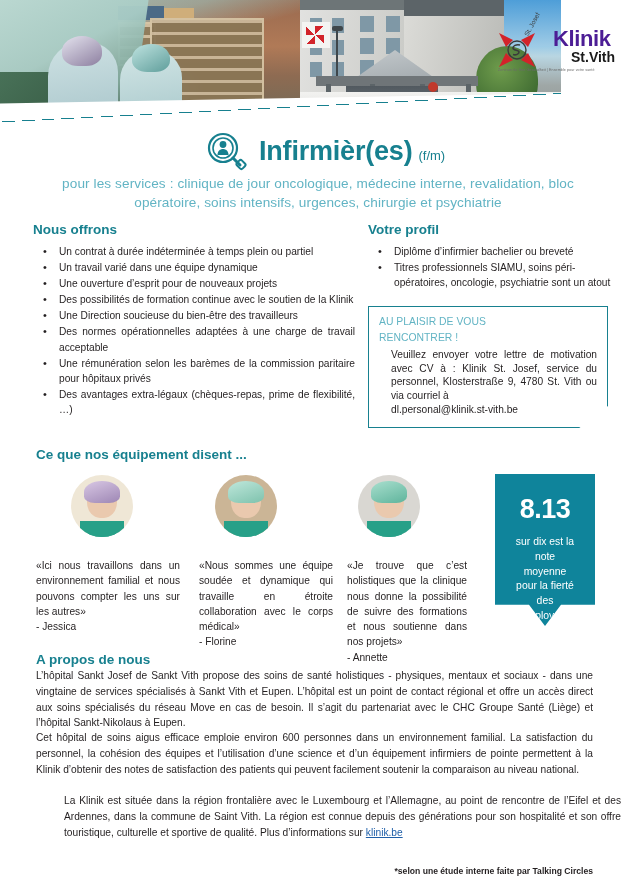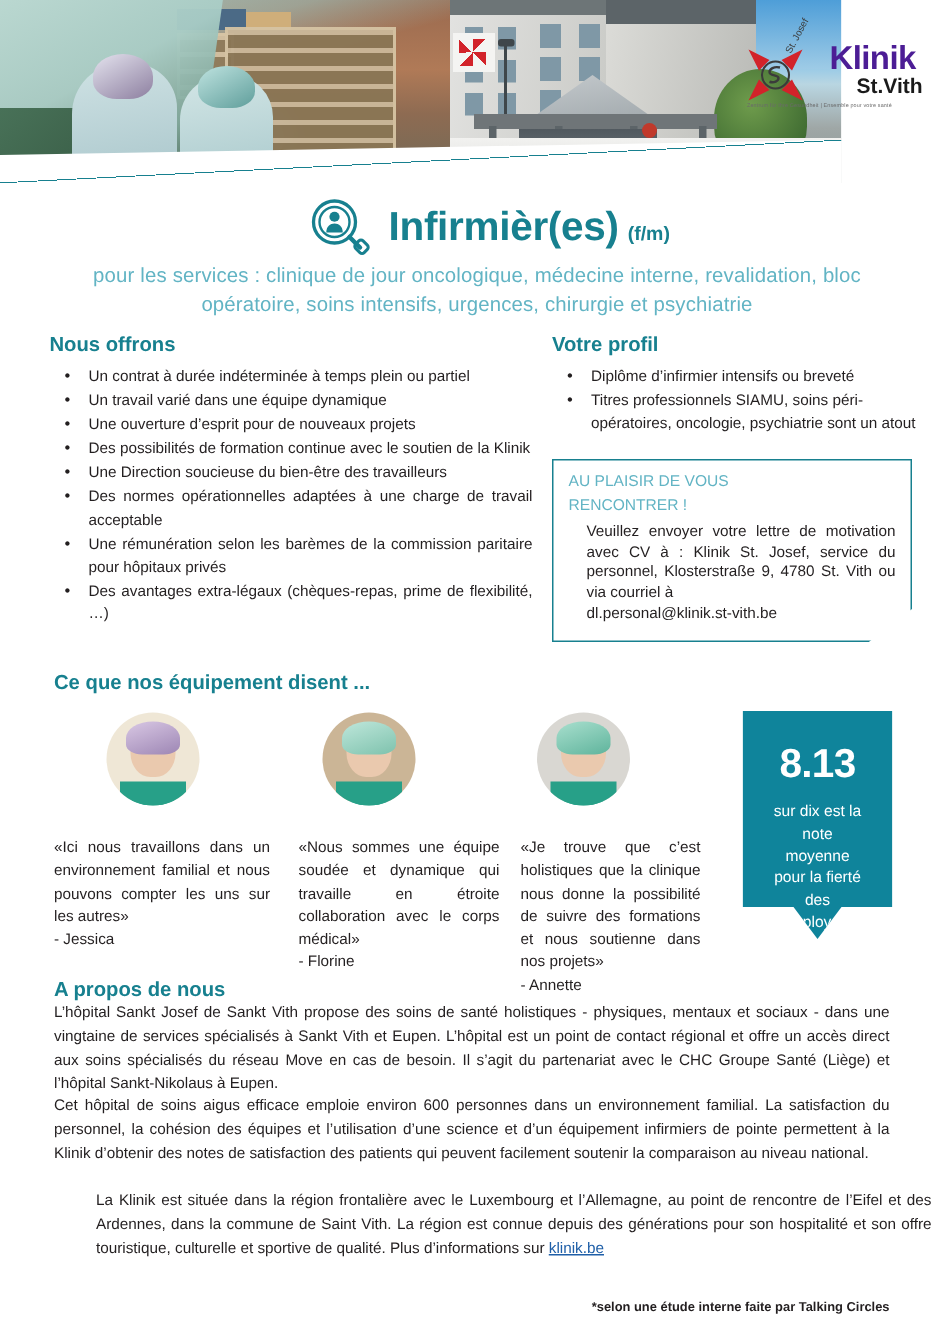--- a/index.html
+++ b/index.html
@@ -89,21 +89,21 @@
   .logo-word{position:absolute;left:56px;top:0px;font-size:22px;font-weight:bold;color:#4c1d95;letter-spacing:-.4px;line-height:1;}
   .logo-sub{position:absolute;left:74px;top:22px;font-size:14px;font-weight:bold;color:#1a1a1a;line-height:1;}
   .logo-diag{position:absolute;left:32px;top:2px;font-size:6.5px;color:#3b3b3b;
     transform:rotate(-62deg);transform-origin:left bottom;white-space:nowrap;}
   .logo-tag{position:absolute;left:1px;top:40px;font-size:3.6px;color:#6a6a6a;white-space:nowrap;letter-spacing:.1px;}
 
   
   .title-row{position:absolute;left:205px;top:131px;display:flex;align-items:center;gap:10px;}
   .title-icon{width:44px;height:40px;flex:0 0 auto;}
   .title-main{font-size:27px;font-weight:bold;color:#17808f;line-height:1;letter-spacing:-.2px;}
-  .title-fm{font-size:13px;font-weight:bold;color:#17808f;margin-left:6px;}
+  .title-fm{font-size:13px;font-weight:normal;color:#17808f;margin-left:6px;}
 
   .subtitle{position:absolute;left:33px;top:174px;width:570px;
     font-size:13.6px;color:#62b4c4;line-height:1.42;letter-spacing:.1px;text-align:center;}
 
   
   .col-left{position:absolute;left:33px;top:222px;width:322px;}
   .col-right{position:absolute;left:368px;top:222px;width:243px;}
   h2.sec{font-size:13.5px;font-weight:bold;color:#17808f;margin:0 0 7px 0;}
   ul.bullets{margin:0;padding:0 0 0 16px;list-style:none;}
   ul.bullets li{position:relative;font-size:10.2px;line-height:1.48;margin-bottom:1px;
@@ -247,21 +247,21 @@
       <li>Une Direction soucieuse du bien-être des travailleurs</li>
       <li>Des normes opérationnelles adaptées à une charge de travail acceptable</li>
       <li>Une rémunération selon les barèmes de la commission paritaire pour hôpitaux privés</li>
       <li>Des avantages extra-légaux (chèques-repas, prime de flexibilité, …)</li>
     </ul>
   </div>
 
   <div class="col-right">
     <h2 class="sec">Votre profil</h2>
     <ul class="bullets">
-      <li>Diplôme d’infirmier intensifs ou breveté</li>
+      <li>Diplôme d’infirmier bachelier ou breveté</li>
       <li>Titres professionnels SIAMU, soins péri-opératoires, oncologie, psychiatrie sont un atout</li>
     </ul>
   </div>
 
   <div class="contact-box">
     <div class="contact-title">AU PLAISIR DE VOUS</div>
     <div class="contact-title">RENCONTRER !</div>
     <div class="contact-body">Veuillez envoyer votre lettre de motivation avec CV à : Klinik St. Josef, service du personnel, Klosterstraße 9, 4780 St. Vith ou via courriel à</div>
     <div class="contact-body nj">dl.personal@klinik.st-vith.be</div>
   </div>

